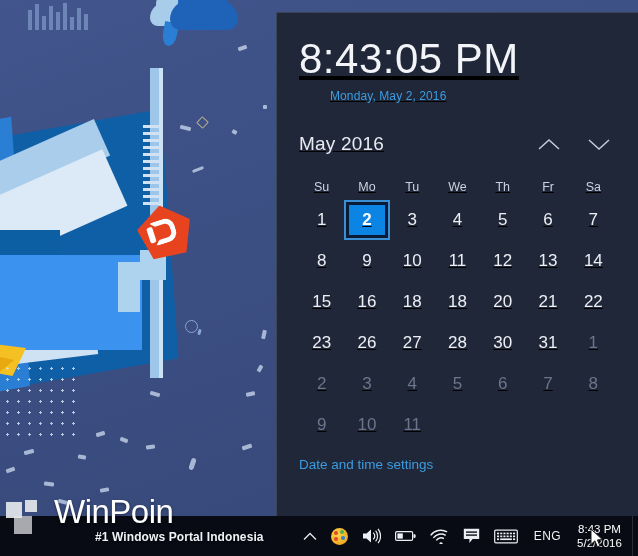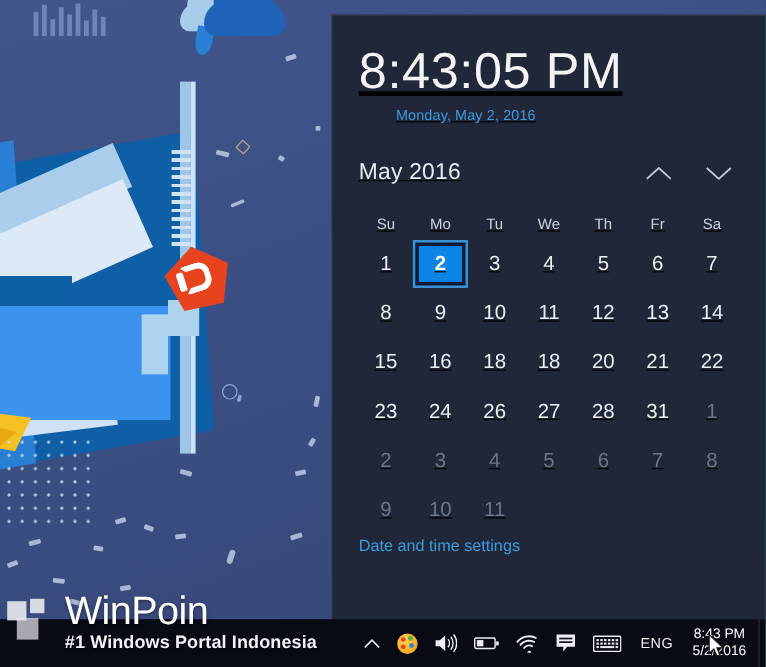--- a/index.html
+++ b/index.html
@@ -307,41 +307,41 @@
     border: 3px solid #0b1b33;
     outline: 2px solid #3a8fd6;
     display: flex; align-items: center; justify-content: center;
     color: #ffffff; font-weight: 600;
     box-sizing: border-box;
   }
   .day .num { position: relative; z-index: 2; }
   .day.today { color: #ffffff; font-weight: 600; }
 
   .dt-settings {
-    margin-top: 2px;
+    margin-top: 12px;
     color: #3d9ce0; font-size: 13.5px; cursor: default;
     display: inline-block;
   }
 
   
   #watermark {
     position: absolute; left: 6px; bottom: 13px;
     display: flex; align-items: center; gap: 8px;
     z-index: 30;
   }
   .wm-logo { position: relative; width: 40px; height: 38px; }
   .wm-logo span { position: absolute; display: block; background: #e4e7ec; opacity: .92; }
   .wm-text { line-height: 1; }
   .wm-title {
     color: #ffffff; font-size: 33px; font-weight: 400; letter-spacing: -.5px;
     text-shadow: 0 1px 3px rgba(0,0,0,.45);
   }
   .wm-sub {
-    color: #f0f2f6; font-size: 15px; font-weight: 700; margin-top: 3px;
-    letter-spacing: .1px; text-shadow: 0 1px 2px rgba(0,0,0,.5);
+    color: #f0f2f6; font-size: 12px; font-weight: 700; margin-top: 3px;
+    letter-spacing: .1px; text-shadow: 0 1px 2px rgba(0,0,0,.5); margin-left: 41px;
   }
 </style>
 </head>
 <body>
 
 <div id="screen">
 
   <div id="wallpaper">
 
     <div class="bars">
@@ -504,30 +504,30 @@
           <div class="day">
             <span class="num">21</span>
           </div>
           <div class="day">
             <span class="num">22</span>
           </div>
           <div class="day">
             <span class="num">23</span>
           </div>
           <div class="day">
-            <span class="num">24</span>
-          </div>
-          <div class="day">
             <span class="num">26</span>
           </div>
           <div class="day">
             <span class="num">27</span>
           </div>
           <div class="day">
             <span class="num">28</span>
+          </div>
+          <div class="day">
+            <span class="num">30</span>
           </div>
           <div class="day">
             <span class="num">31</span>
           </div>
           <div class="day other">
             <span class="num">1</span>
           </div>
           <div class="day other">
             <span class="num">2</span>
           </div>

